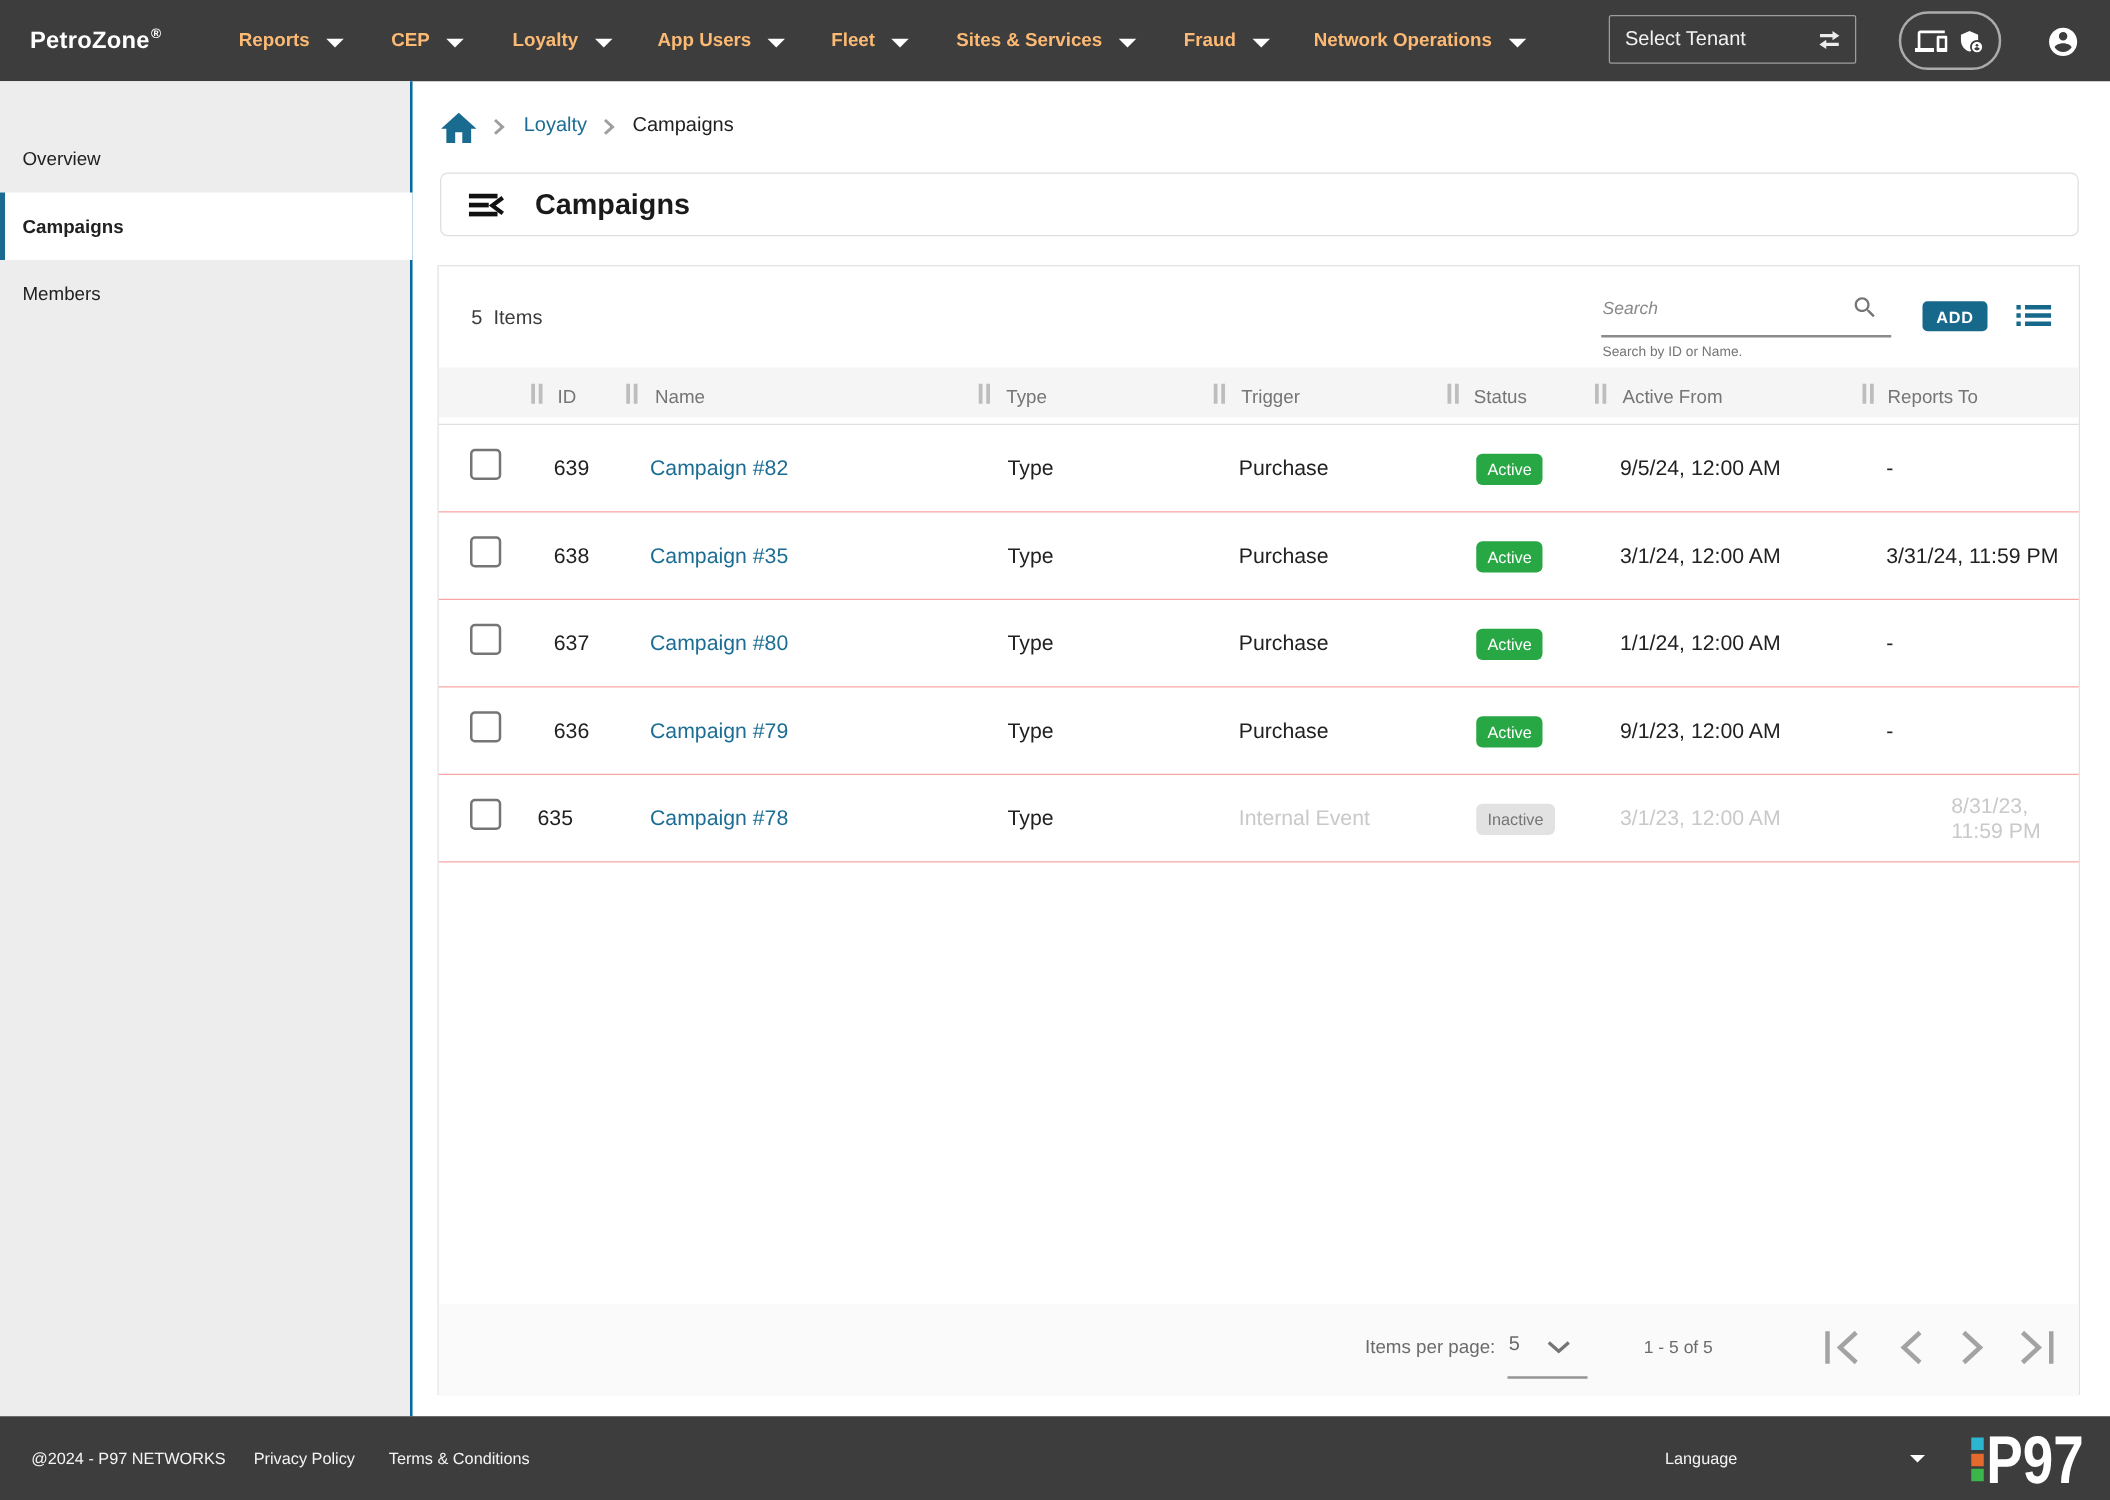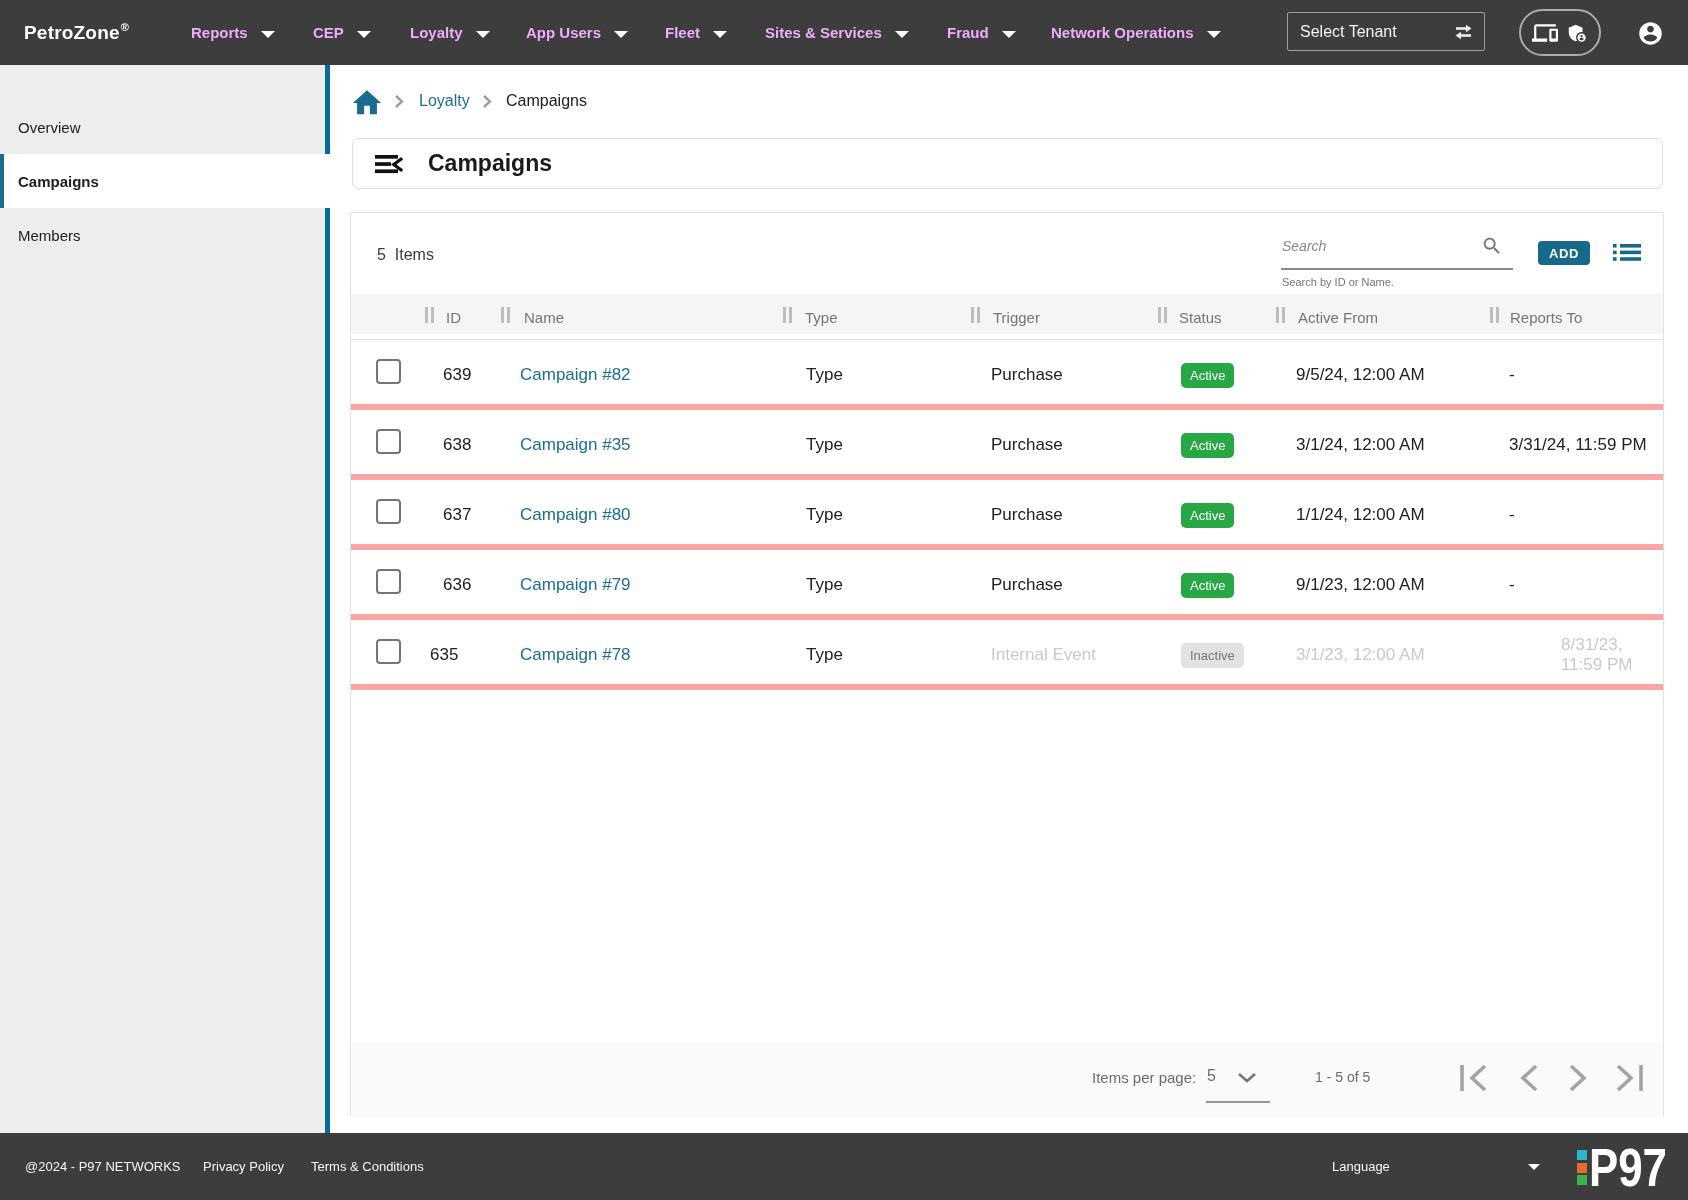--- a/index.html
+++ b/index.html
@@ -4,28 +4,28 @@
 <style>
 * { margin:0; padding:0; box-sizing:border-box; }
 html,body { width:1688px; height:1200px; font-family:"Liberation Sans", sans-serif; background:#fff; overflow:hidden; }
 body { position:relative; }
 .abs { position:absolute; }
 
 
 #nav { position:absolute; left:0; top:0; width:1688px; height:65px; background:#3d3d3d; }
 #nav .logo { position:absolute; left:24px; top:0; height:65px; display:flex; align-items:center; color:#fff; font-size:19px; font-weight:700; letter-spacing:0.2px; }
 #nav .logo sup { font-size:11px; margin-left:1px; top:-6px; position:relative; }
-.navitem { position:absolute; top:0; height:65px; display:flex; align-items:center; gap:13px; color:#f0abfc; font-size:15px; font-weight:700; }
+.navitem { position:absolute; top:0; height:65px; display:flex; align-items:center; gap:13px; color:#fdba74; font-size:15px; font-weight:700; }
 .caret { width:0; height:0; border-left:7px solid transparent; border-right:7px solid transparent; border-top:7.5px solid #fff; margin-top:3px; }
 #tenant { position:absolute; left:1287px; top:12px; width:198px; height:39px; border:1px solid #9d9d9d; border-radius:2px; display:flex; align-items:center; color:#f2f2f2; font-size:16px; padding:0 12px; }
 #tenant .swap { margin-left:auto; }
 #pill { position:absolute; left:1519px; top:9px; width:82px; height:47px; border:2px solid #ababab; border-radius:24px; display:flex; align-items:center; justify-content:center; gap:8px; }
 
 
-#side { position:absolute; left:0; top:65px; width:330px; height:1068px; background:#ededed; border-right:5px solid #0369a1; }
+#side { position:absolute; left:0; top:65px; width:330px; height:1068px; background:#ededed; border-right:2px solid #0369a1; }
 .sitem { position:absolute; left:0; width:330px; height:54px; display:flex; align-items:center; padding-left:18px; font-size:15px; color:#212121; }
 .sitem.sel { background:#fff; border-left:4px solid #196b90; padding-left:14px; font-weight:700; }
 
 
 #bc-loyalty { position:absolute; left:419px; top:92px; font-size:16px; color:#1b6d93; }
 #bc-camp { position:absolute; left:506px; top:92px; font-size:16px; color:#212121; }
 
 
 #card { position:absolute; left:352px; top:138px; width:1311px; height:51px; border:1px solid #dfdfdf; border-radius:6px; background:#fff; }
 #card .title { position:absolute; left:75px; top:11px; font-size:23px; font-weight:700; color:#1a1a1a; }
@@ -39,21 +39,21 @@
 #search-hint { position:absolute; left:931px; top:63px; font-size:11px; color:#757575; }
 #addbtn { position:absolute; left:1187px; top:28px; width:52px; height:24px; background:#17698c; border-radius:4px; color:#fff; font-size:13px; font-weight:700; letter-spacing:0.6px; display:flex; align-items:center; justify-content:center; }
 
 #thead { position:absolute; left:0; top:81px; width:1312px; height:40px; background:#f5f5f5; font-size:15px; color:#757575; }
 .hcell { position:absolute; top:3px; height:40px; display:flex; align-items:center; }
 .handle { position:absolute; top:13px; width:10px; height:16px; }
 .handle i { position:absolute; top:0; width:3px; height:16px; background:#bdbdbd; }
 .handle i.b { left:6px; }
 
 .hairline { position:absolute; left:0; top:126px; width:1312px; height:1px; background:#e0e0e0; }
-.trow { position:absolute; left:0; width:1312px; height:70px; border-bottom:6px solid #fca5a5; font-size:17px; color:#212121; }
+.trow { position:absolute; left:0; width:1312px; height:70px; border-bottom:1px solid #fca5a5; font-size:17px; color:#212121; }
 .cbx { position:absolute; left:25px; top:19px; width:25px; height:25px; border:2px solid #757575; border-radius:4px; }
 .cell { position:absolute; top:0; height:70px; display:flex; align-items:center; }
 .link { color:#1b6d93; }
 .badge { position:absolute; left:830px; top:23px; height:25px; border-radius:5px; background:#28a745; color:#fff; font-size:13px; display:flex; align-items:center; justify-content:center; padding:0 9px; }
 .badge.off { background:#e2e2e2; color:#757575; }
 .dim { color:#c9c9c9; }
 
 #pgbar { position:absolute; left:0; top:830px; width:1312px; height:74px; background:#fafafa; font-size:14px; color:#6b6b6b; }
 #ipp { position:absolute; left:741px; top:26px; font-size:15px; }
 #pgsel { position:absolute; left:856px; top:24px; font-size:16px; }

